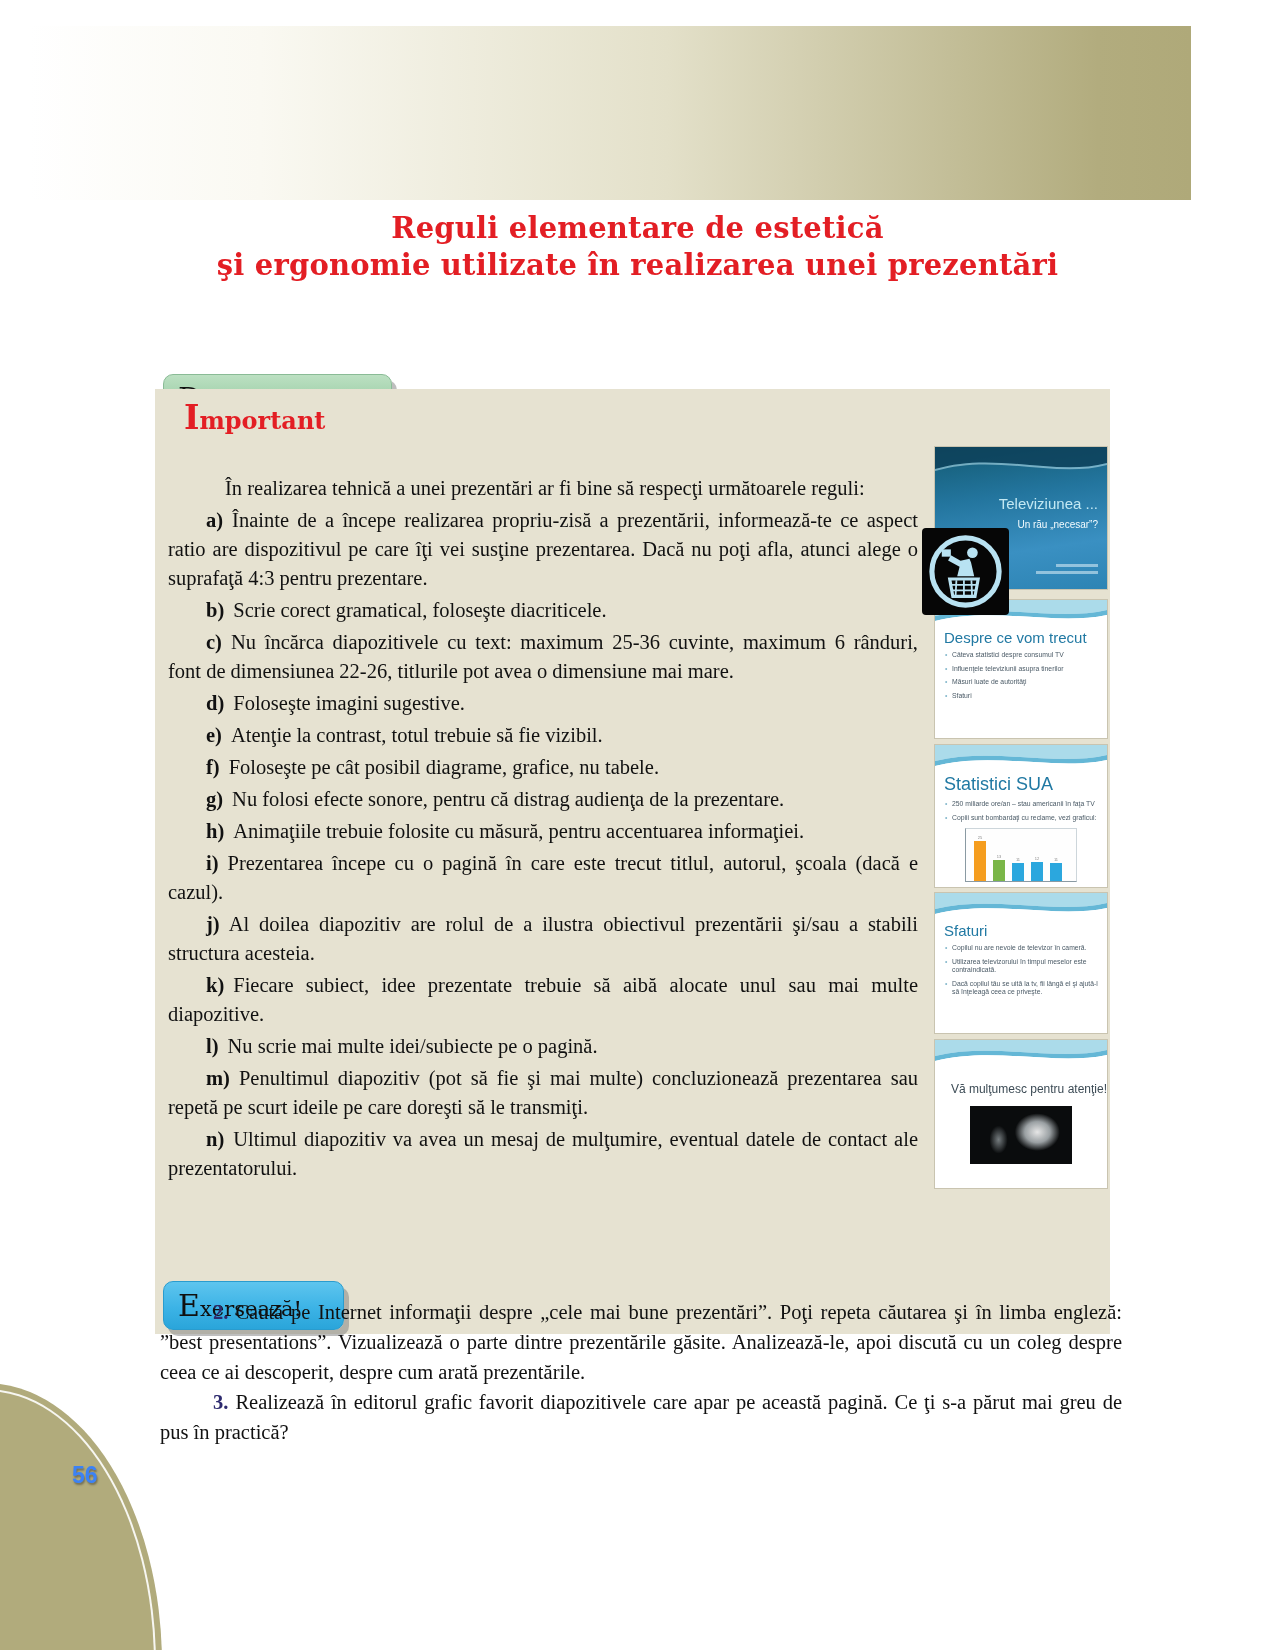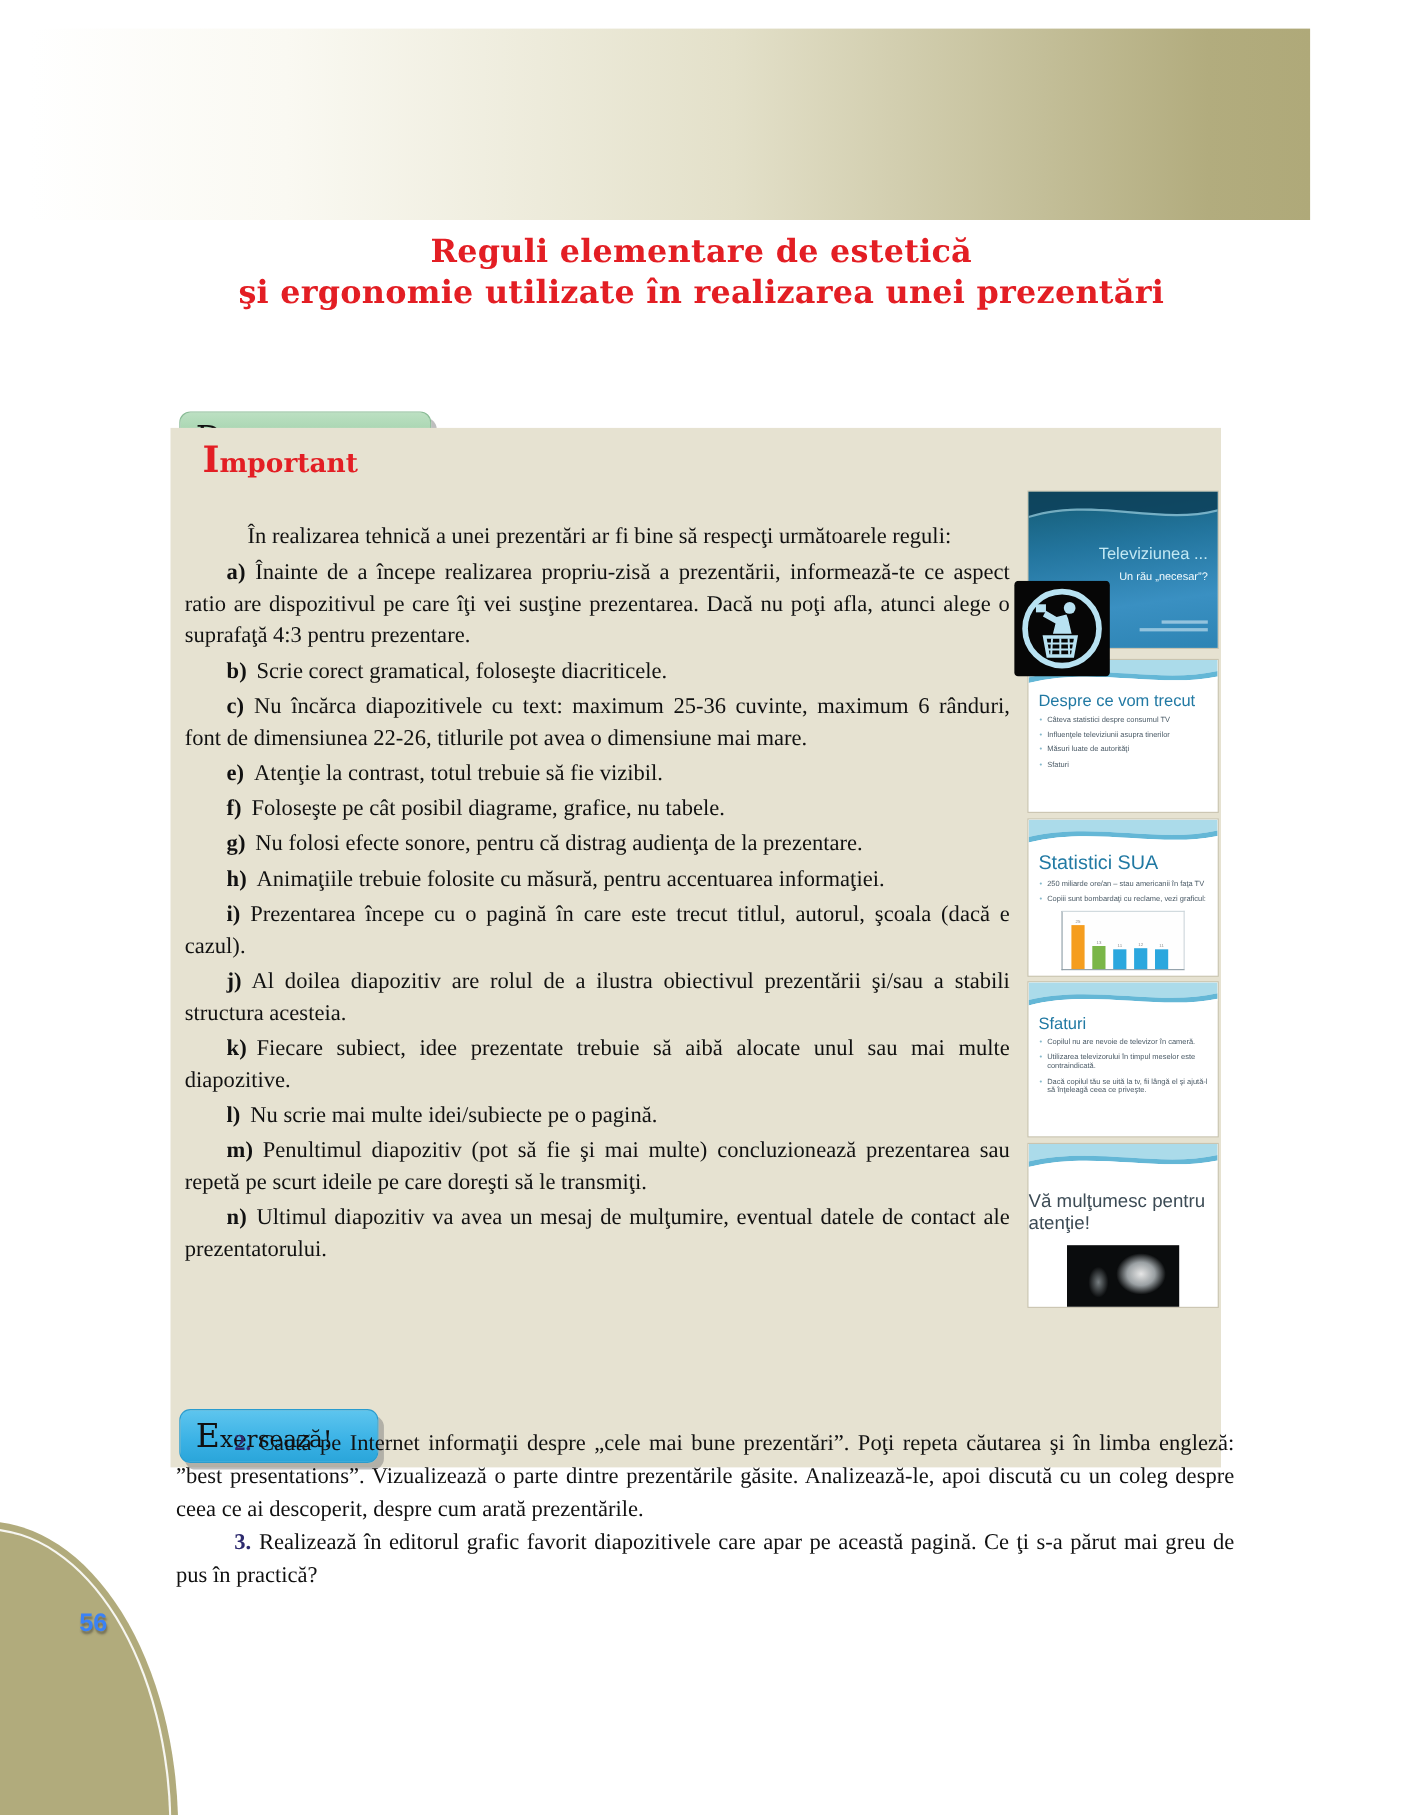--- a/index.html
+++ b/index.html
@@ -63,21 +63,21 @@
 
   
   .chart{position:relative;margin:3px 0 0 30px;width:112px;height:54px;background:#fefefe;
     border:1px solid #cdd6db;border-left:1px solid #8a9aa3;border-bottom:1px solid #8a9aa3;
     display:flex;align-items:flex-end;gap:7px;padding:2px 4px 0 8px;box-sizing:border-box;}
   .bar-col{display:flex;flex-direction:column;justify-content:flex-end;align-items:center;}
   .bar{width:12px;}
   .bar-label{font-family:"Liberation Sans",sans-serif;font-size:4px;color:#8a8a8a;margin-bottom:1px;}
 
   
-  .s5-title{color:#3c4b55;font-size:17px;text-align:left;margin-top:16px;}
+  .s5-title{color:#3c4b55;font-size:12px;text-align:right;margin-top:16px;}
   .photo{width:102px;height:58px;margin:10px auto 0;
     background:
       radial-gradient(ellipse 30px 25px at 66% 45%, #e6e6e6 0%, #9aa0a3 42%, rgba(15,17,19,0) 75%),
       radial-gradient(ellipse 13px 20px at 28% 58%, #767d80 0%, rgba(15,17,19,0) 70%),
       #0a0c0d;}
 
   
   .disposal{position:absolute;left:767px;top:139px;width:87px;height:87px;z-index:5;}
 
   
@@ -113,20 +113,21 @@
   </div>
 
   <div class="panel">
     <div class="important-head">Important</div>
 
     <div class="rules">
       <p class="intro">În realizarea tehnică a unei prezentări ar fi bine să respecţi următoarele reguli:</p>
       <p class="item"><span class="letter">a)</span><span>Înainte de a începe realizarea propriu-zisă a prezentării, informează-te ce aspect ratio are dispozitivul pe care îţi vei susţine prezentarea. Dacă nu poţi afla, atunci alege o suprafaţă 4:3 pentru prezentare.</span></p>
       <p class="item"><span class="letter">b)</span><span>Scrie corect gramatical, foloseşte diacriticele.</span></p>
       <p class="item"><span class="letter">c)</span><span>Nu încărca diapozitivele cu text: maximum 25-36 cuvinte, maximum 6 rânduri, font de dimensiunea 22-26, titlurile pot avea o dimensiune mai mare.</span></p>
+      <p class="item"><span class="letter">d)</span><span>Foloseşte imagini sugestive.</span></p>
       <p class="item"><span class="letter">e)</span><span>Atenţie la contrast, totul trebuie să fie vizibil.</span></p>
       <p class="item"><span class="letter">f)</span><span>Foloseşte pe cât posibil diagrame, grafice, nu tabele.</span></p>
       <p class="item"><span class="letter">g)</span><span>Nu folosi efecte sonore, pentru că distrag audienţa de la prezentare.</span></p>
       <p class="item"><span class="letter">h)</span><span>Animaţiile trebuie folosite cu măsură, pentru accentuarea informaţiei.</span></p>
       <p class="item"><span class="letter">i)</span><span>Prezentarea începe cu o pagină în care este trecut titlul, autorul, şcoala (dacă e cazul).</span></p>
       <p class="item"><span class="letter">j)</span><span>Al doilea diapozitiv are rolul de a ilustra obiectivul prezentării şi/sau a stabili structura acesteia.</span></p>
       <p class="item"><span class="letter">k)</span><span>Fiecare subiect, idee prezentate trebuie să aibă alocate unul sau mai multe diapozitive.</span></p>
       <p class="item"><span class="letter">l)</span><span>Nu scrie mai multe idei/subiecte pe o pagină.</span></p>
       <p class="item"><span class="letter">m)</span><span>Penultimul diapozitiv (pot să fie şi mai multe) concluzionează prezentarea sau repetă pe scurt ideile pe care doreşti să le transmiţi.</span></p>
       <p class="item"><span class="letter">n)</span><span>Ultimul diapozitiv va avea un mesaj de mulţumire, eventual datele de contact ale prezentatorului.</span></p>

